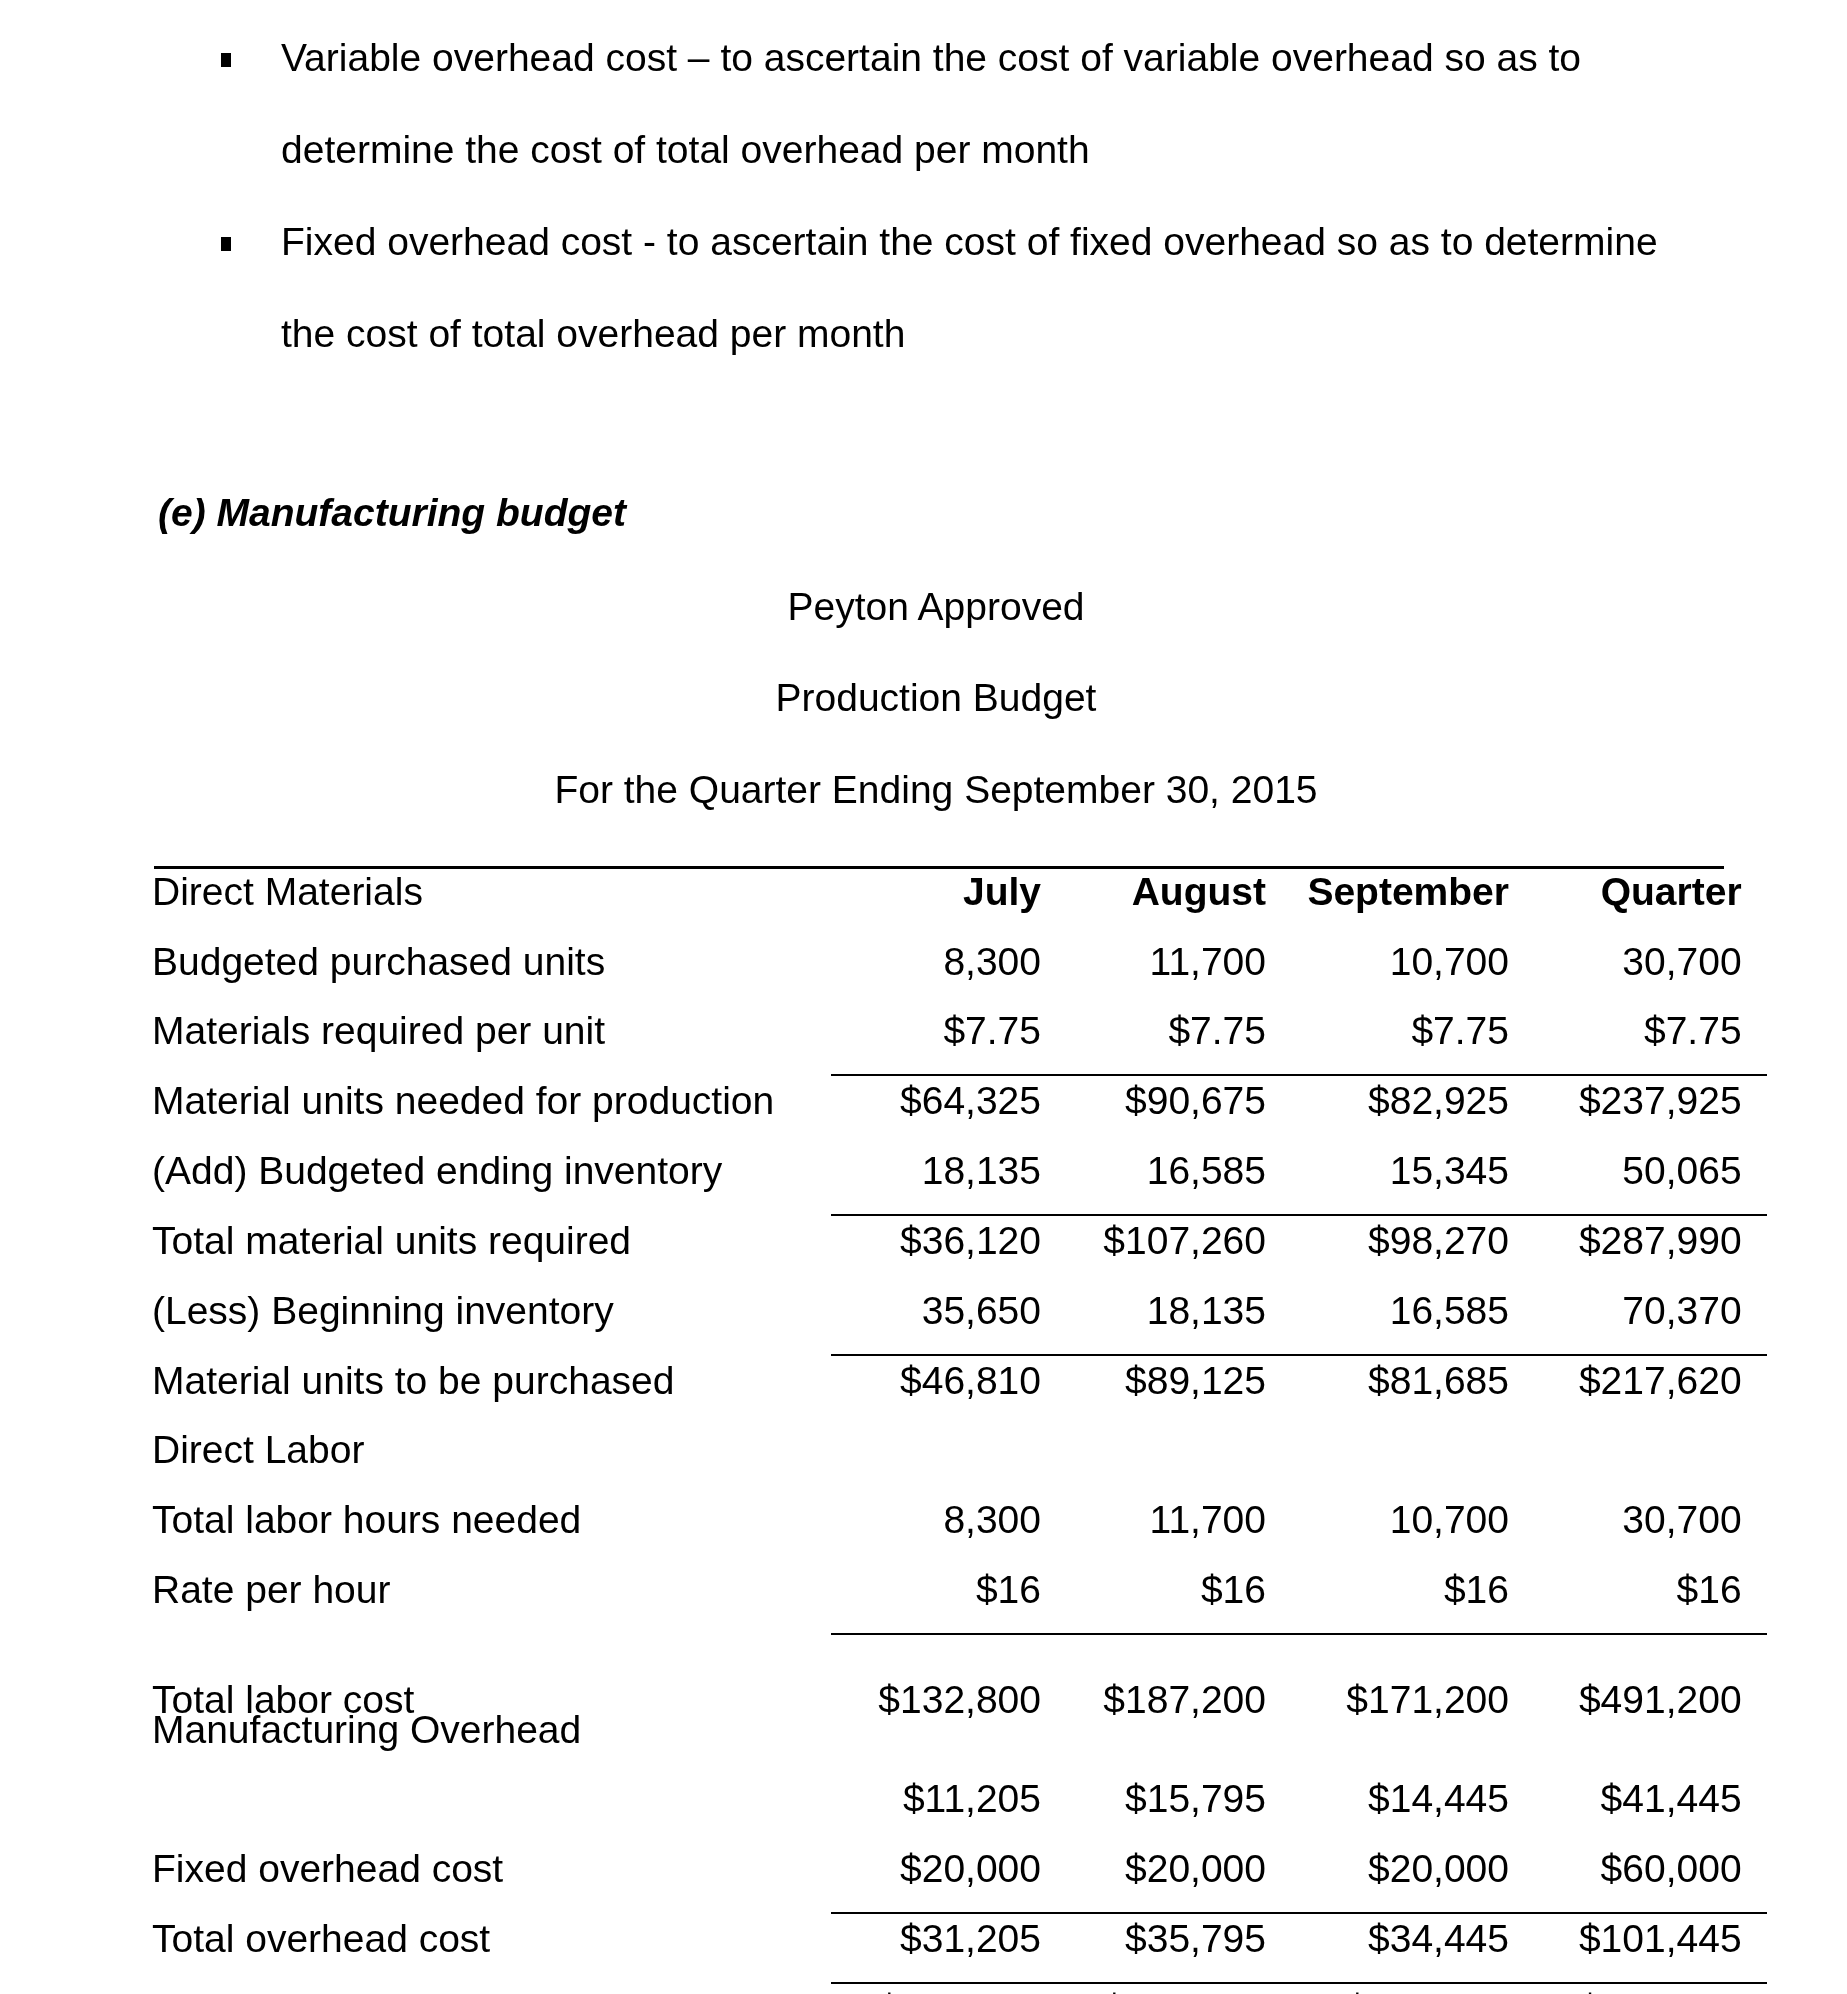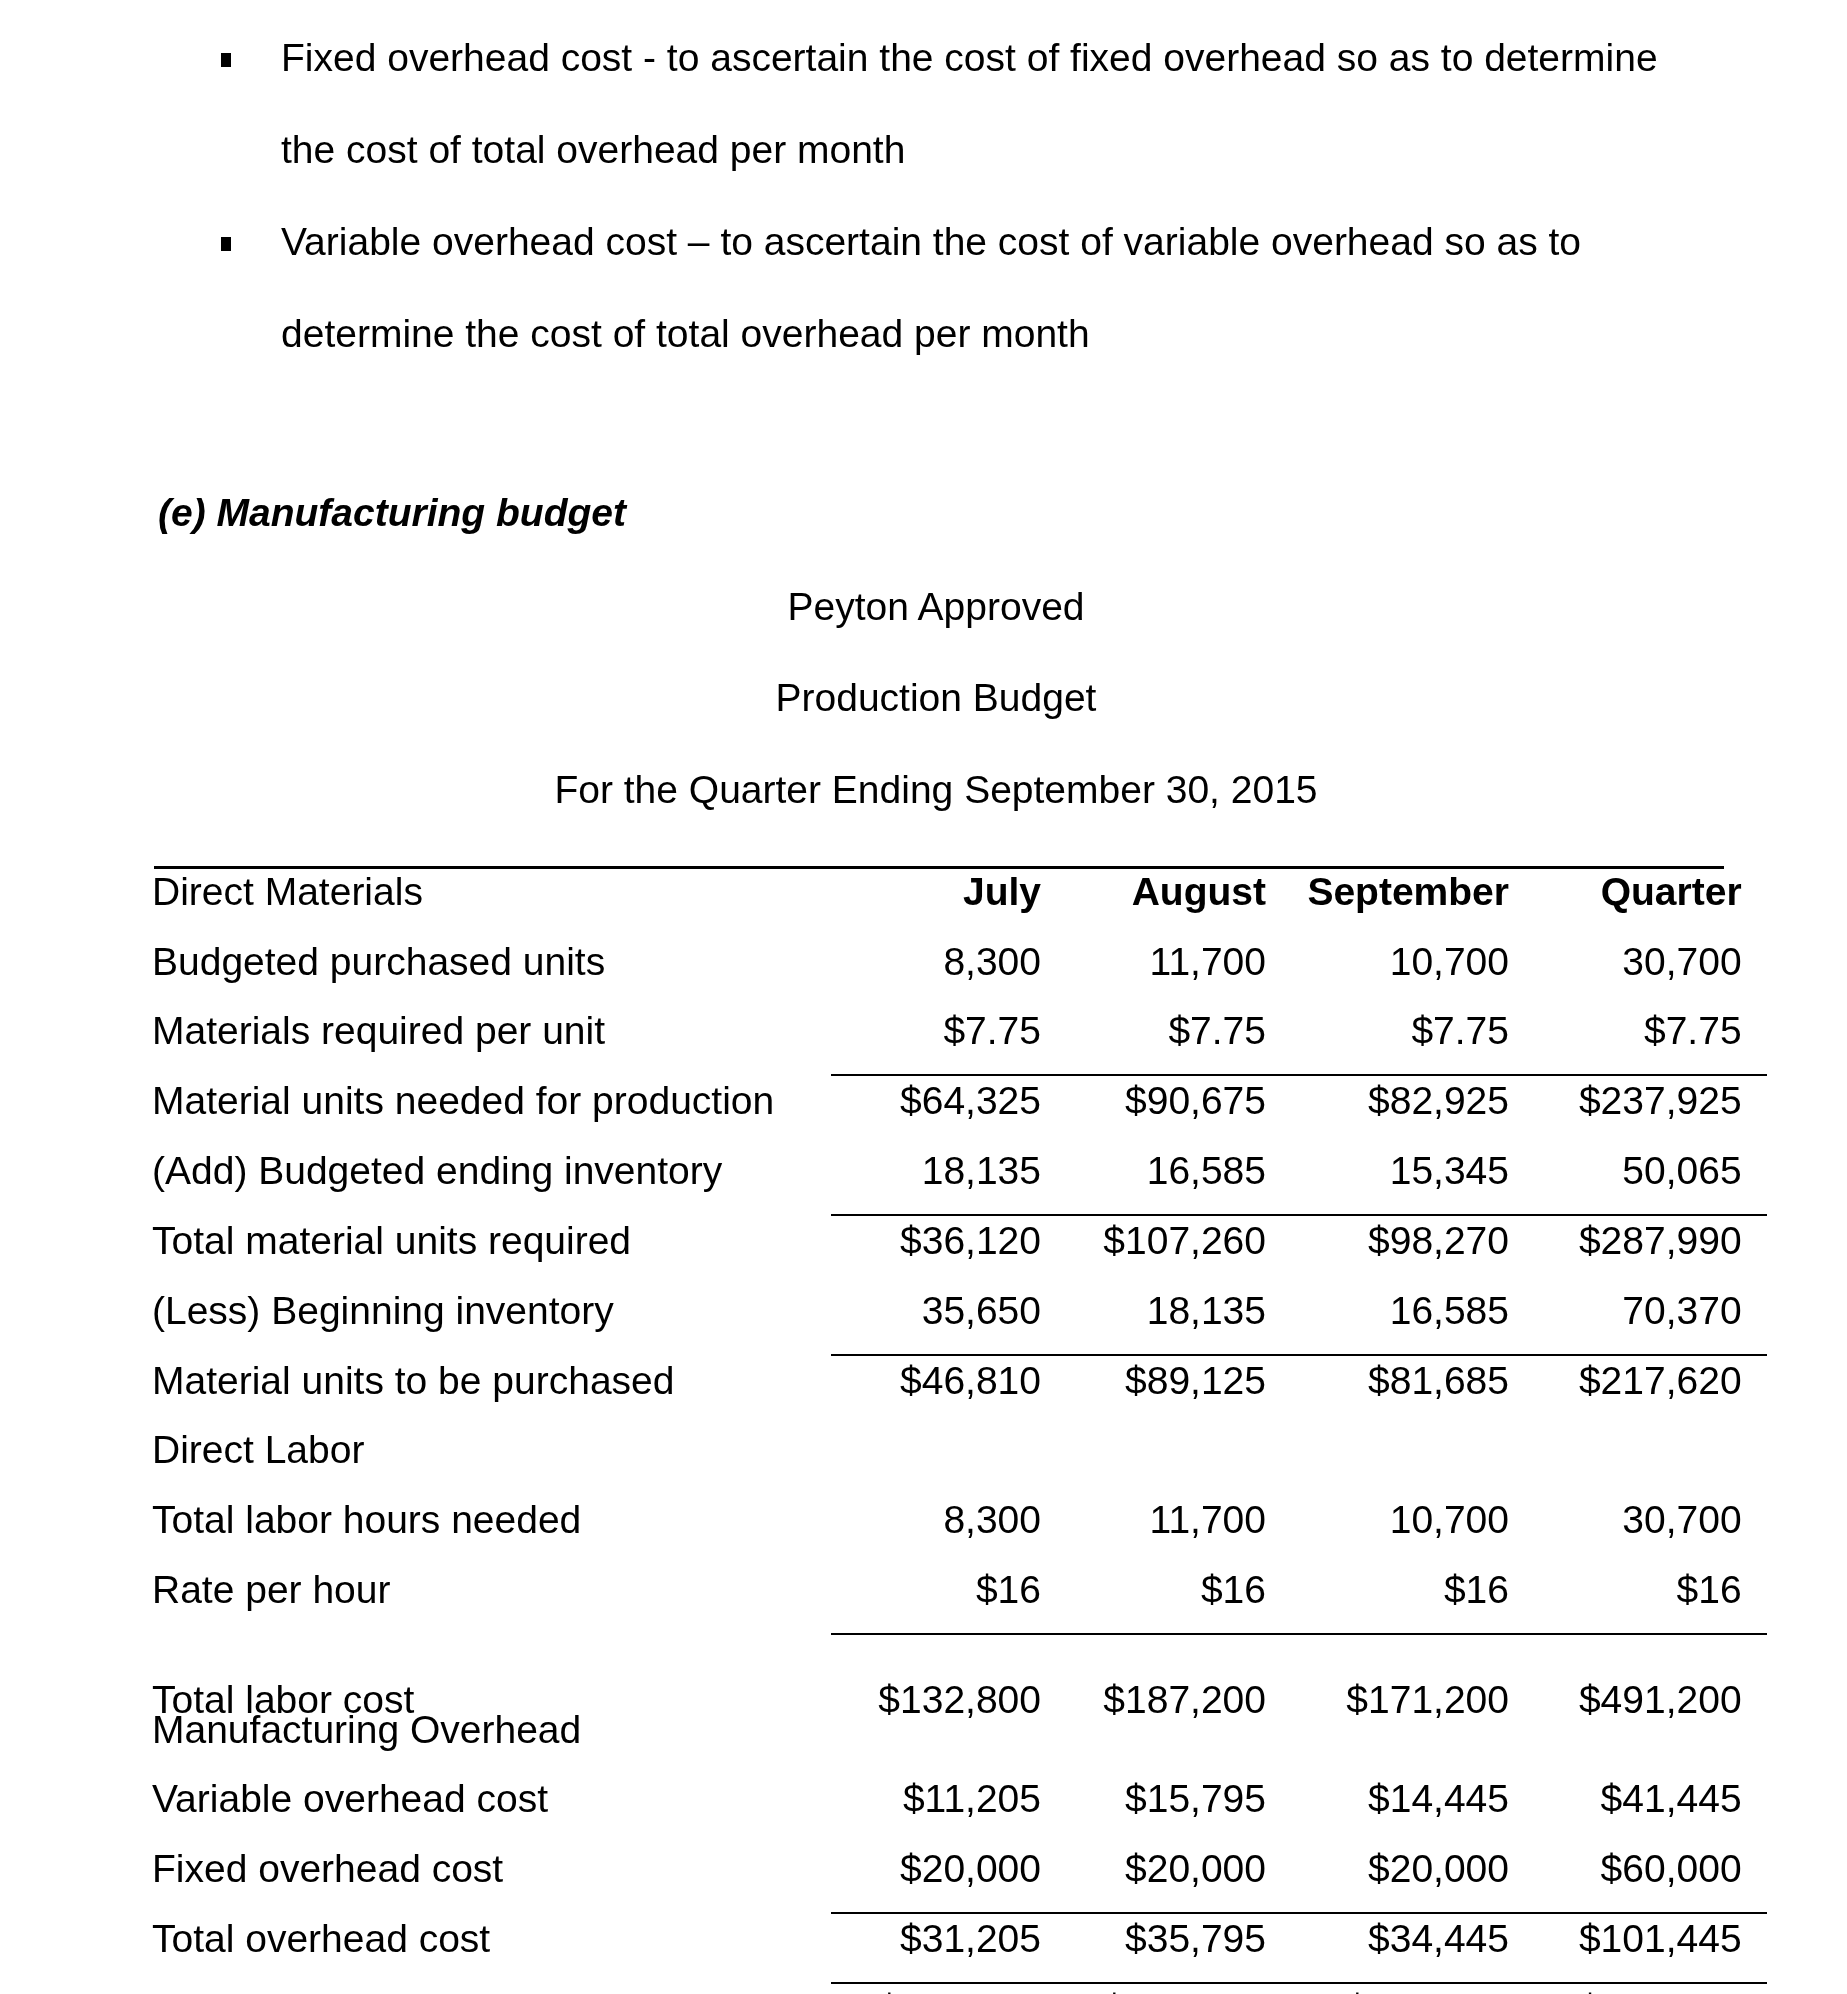--- a/index.html
+++ b/index.html
@@ -97,27 +97,27 @@
   }
 </style>
 </head>
 <body>
 
 <div class="page">
 
   <div class="bullet-block" style="top:12px;">
     <div class="bullet-row">
       <span class="bullet-marker"></span>
+      <div>Variable overhead cost – to ascertain the cost of variable overhead so as to</div>
+      <div>determine the cost of total overhead per month</div>
+    </div>
+    <div class="bullet-row">
+      <span class="bullet-marker"></span>
       <div>Fixed overhead cost - to ascertain the cost of fixed overhead so as to determine</div>
       <div>the cost of total overhead per month</div>
-    </div>
-    <div class="bullet-row">
-      <span class="bullet-marker"></span>
-      <div>Variable overhead cost – to ascertain the cost of variable overhead so as to</div>
-      <div>determine the cost of total overhead per month</div>
     </div>
   </div>
 
   <div class="section-heading">(e) Manufacturing budget</div>
 
   <div class="title-line" style="top:585px;">Peyton Approved</div>
   <div class="title-line" style="top:676px;">Production Budget</div>
   <div class="title-line" style="top:768px;">For the Quarter Ending September 30, 2015</div>
 
   <div class="table-topline"></div>
@@ -222,21 +222,20 @@
       <span class="cell c1">$187,200</span>
       <span class="cell c2">$171,200</span>
       <span class="cell c3">$491,200</span>
     </div>
 
     <div class="budget-row" style="top:1708px;">
       <span class="row-label">Manufacturing Overhead</span>
     </div>
 
     <div class="budget-row" style="top:1777px;">
-      <span class="row-label">Variable overhead cost</span>
       <span class="cell c0">$11,205</span>
       <span class="cell c1">$15,795</span>
       <span class="cell c2">$14,445</span>
       <span class="cell c3">$41,445</span>
     </div>
 
     <div class="budget-row" style="top:1847px;">
       <span class="row-label">Fixed overhead cost</span>
       <span class="cell c0">$20,000</span>
       <span class="cell c1">$20,000</span>

